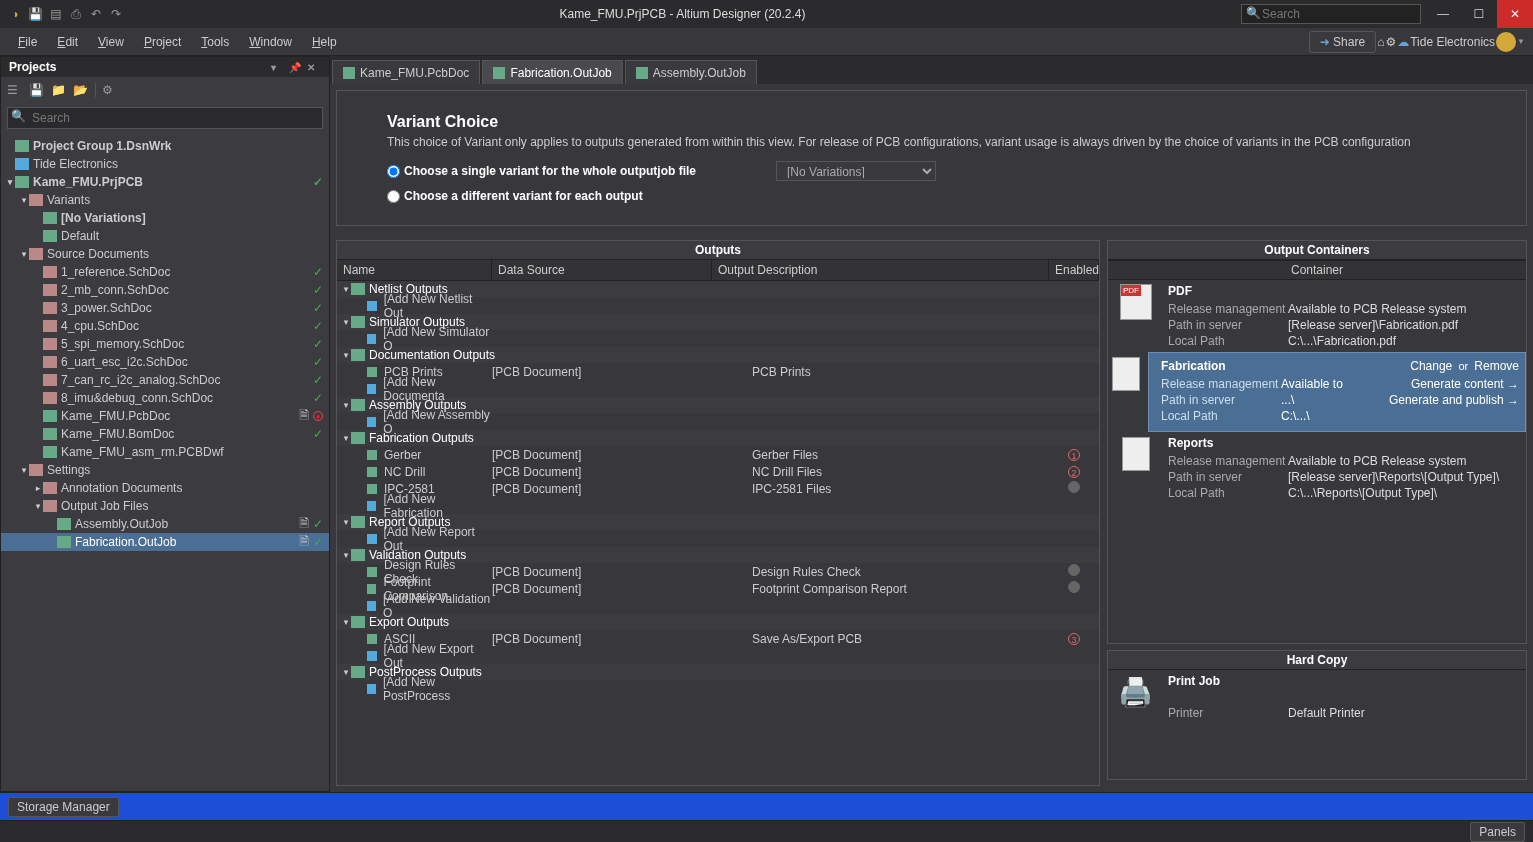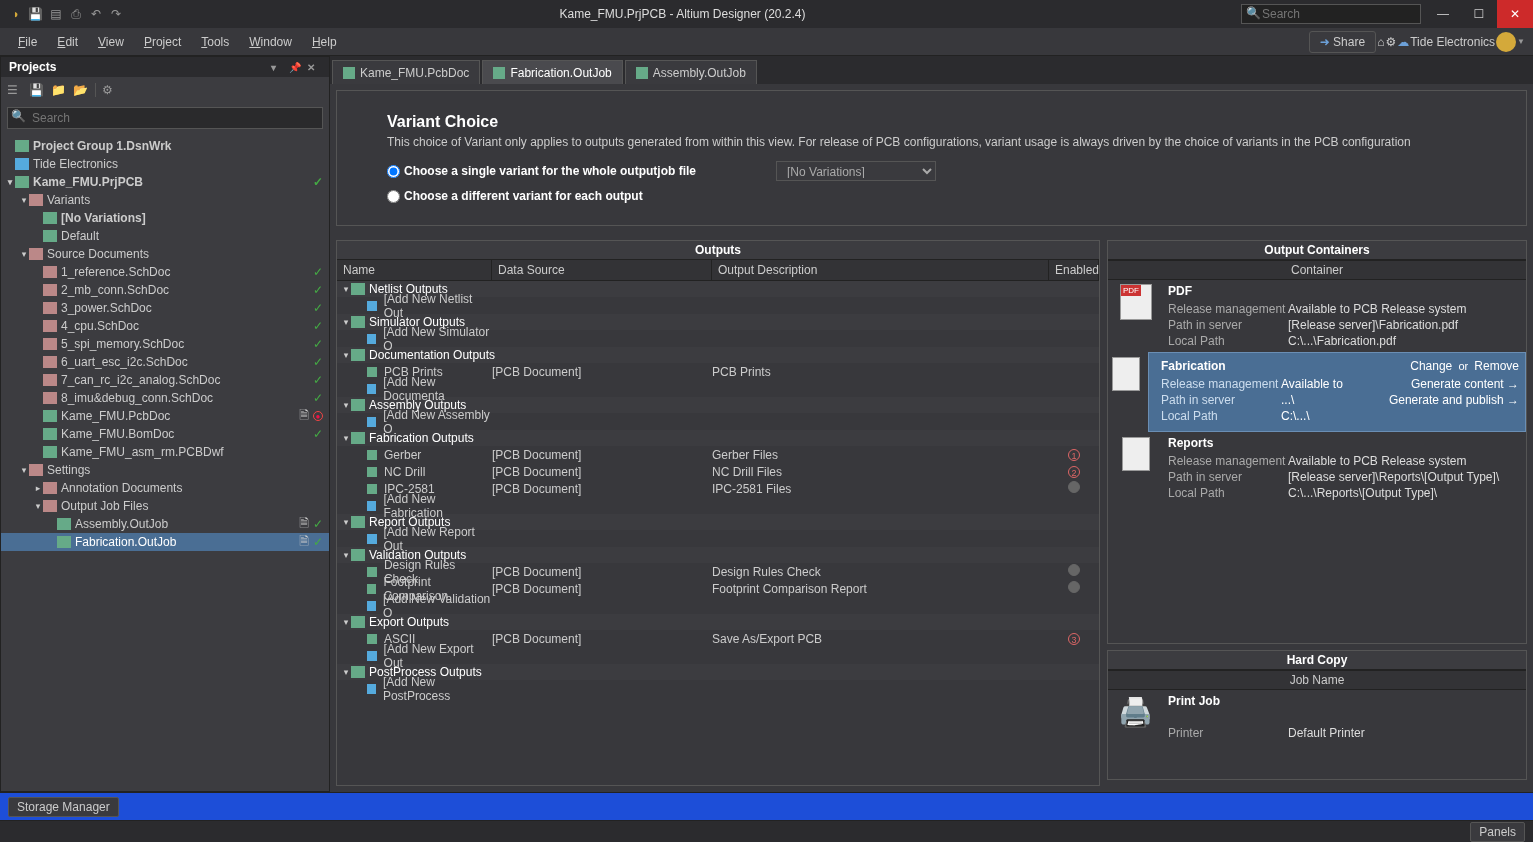--- a/index.html
+++ b/index.html
@@ -53,21 +53,21 @@
 .grid-header div { padding:3px 6px; color:#ccc; border-right:1px solid #222; }
 .col-name { width:155px; }
 .col-ds { width:220px; }
 .col-desc { flex:1; }
 .col-enabled { width:50px; text-align:right; }
 .outputs-body { flex:1; overflow:auto; }
 .out-cat { display:flex; align-items:center; background:#3c3c40; padding:1px 4px; }
 .out-cat .cat-label { font-weight:normal; color:#fff; }
 .out-row { display:flex; align-items:center; height:17px; }
 .out-row .c1 { width:155px; padding-left:30px; display:flex; align-items:center; gap:3px; }
-.out-row .c2 { width:220px; }
+.out-row .c2 { width:260px; }
 .out-row .c3 { flex:1; }
 .out-row .c4 { width:50px; text-align:center; }
 .containers-panel { width:420px; display:flex; flex-direction:column; min-height:0; }
 .containers-panel .sub { border:1px solid #555; margin-bottom:6px; display:flex; flex-direction:column; min-height:0; }
 .containers-panel .sub.flex1 { flex:1; }
 .cont-col-head { text-align:center; padding:2px; border-top:1px solid #222; border-bottom:1px solid #222; background:#333336; }
 .cont-body { flex:1; overflow:auto; }
 .cont-group { padding:4px 6px 2px 60px; }
 .cont-title { font-weight:bold; color:#fff; margin-bottom:4px; }
 .cont-kv { display:flex; font-size:11px; margin-bottom:2px; }
@@ -641,21 +641,20 @@
                     <div class="cont-kv">
                       <div class="k">Local Path</div>
                       <div class="v">C:\...\Reports\[Output Type]\</div>
                     </div>
                   </div>
                 </div>
               </div>
           </div>
           <div class="sub" style="height:130px;">
             <div class="section-title">Hard Copy</div>
-            <div class="cont-col-head">Job Name</div>
             <div class="cont-wrap" style="padding:4px 6px 2px 60px;">
               <div class="cont-icon" style="top:4px;font-size:28px;">🖨️</div>
               <div class="cont-title">Print Job</div>
               <div class="cont-kv" style="margin-top:18px;">
                 <div class="k">Printer</div>
                 <div class="v">Default Printer</div>
               </div>
             </div>
           </div>
         </div>

